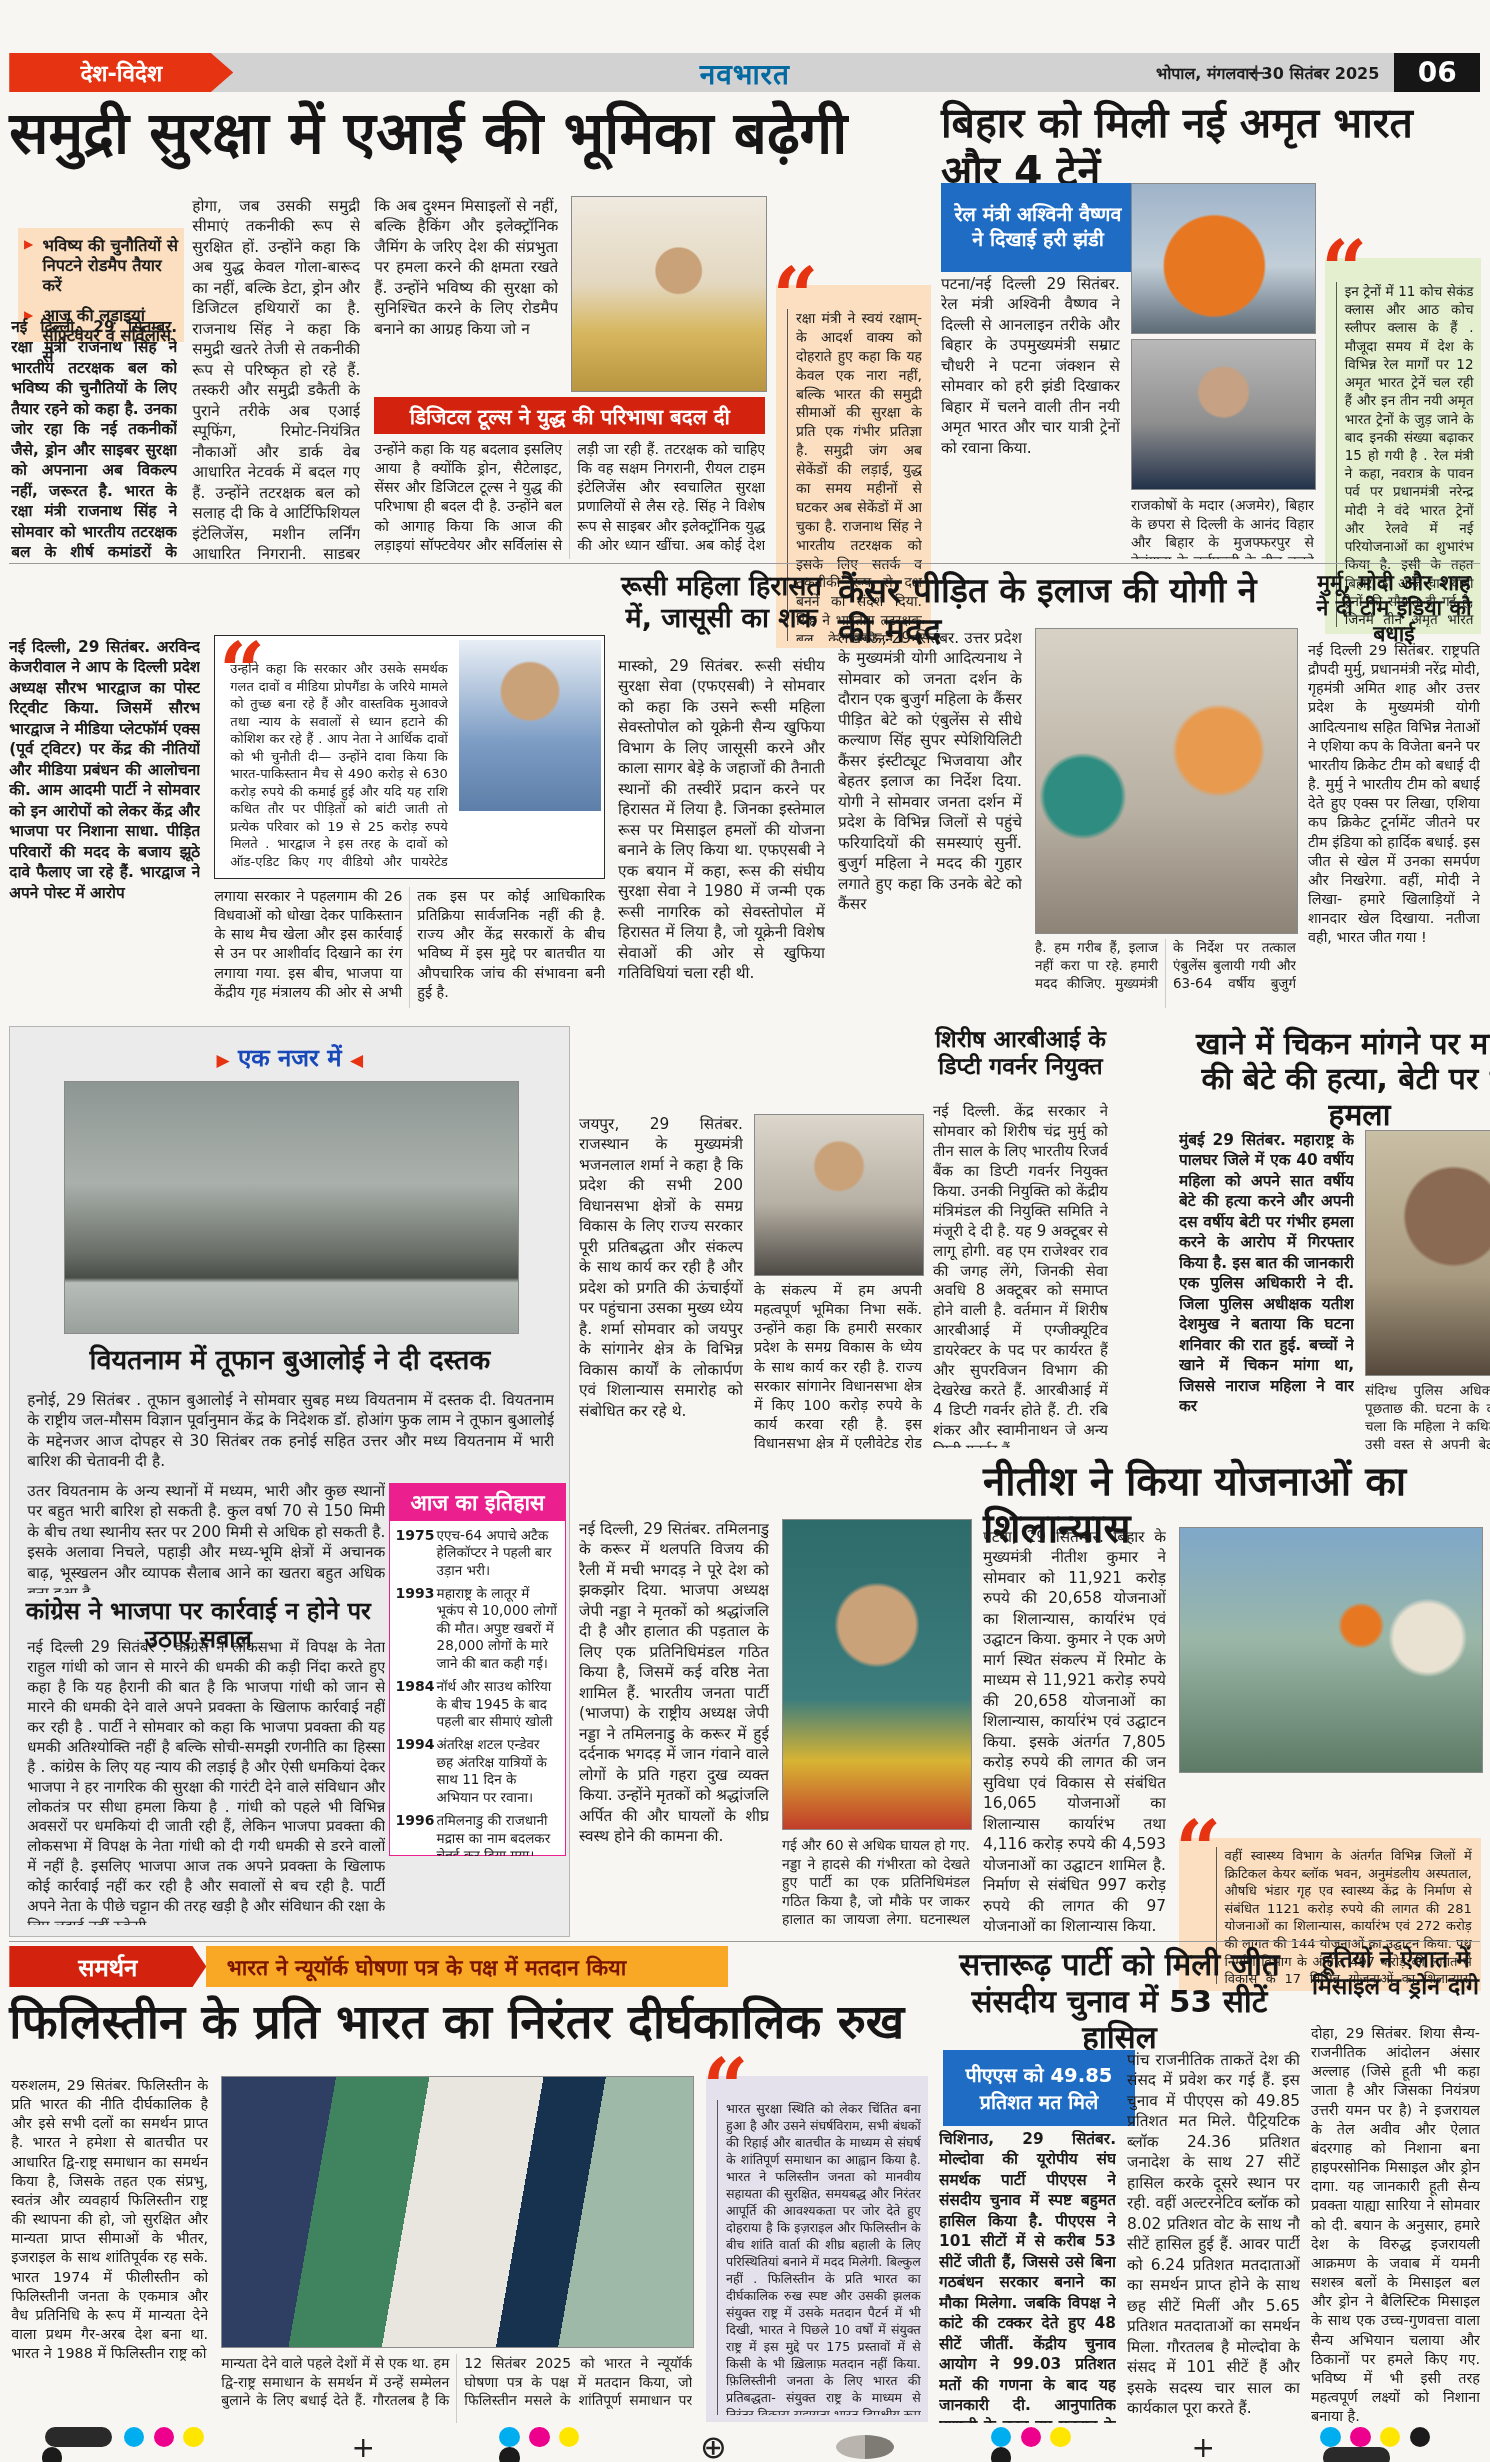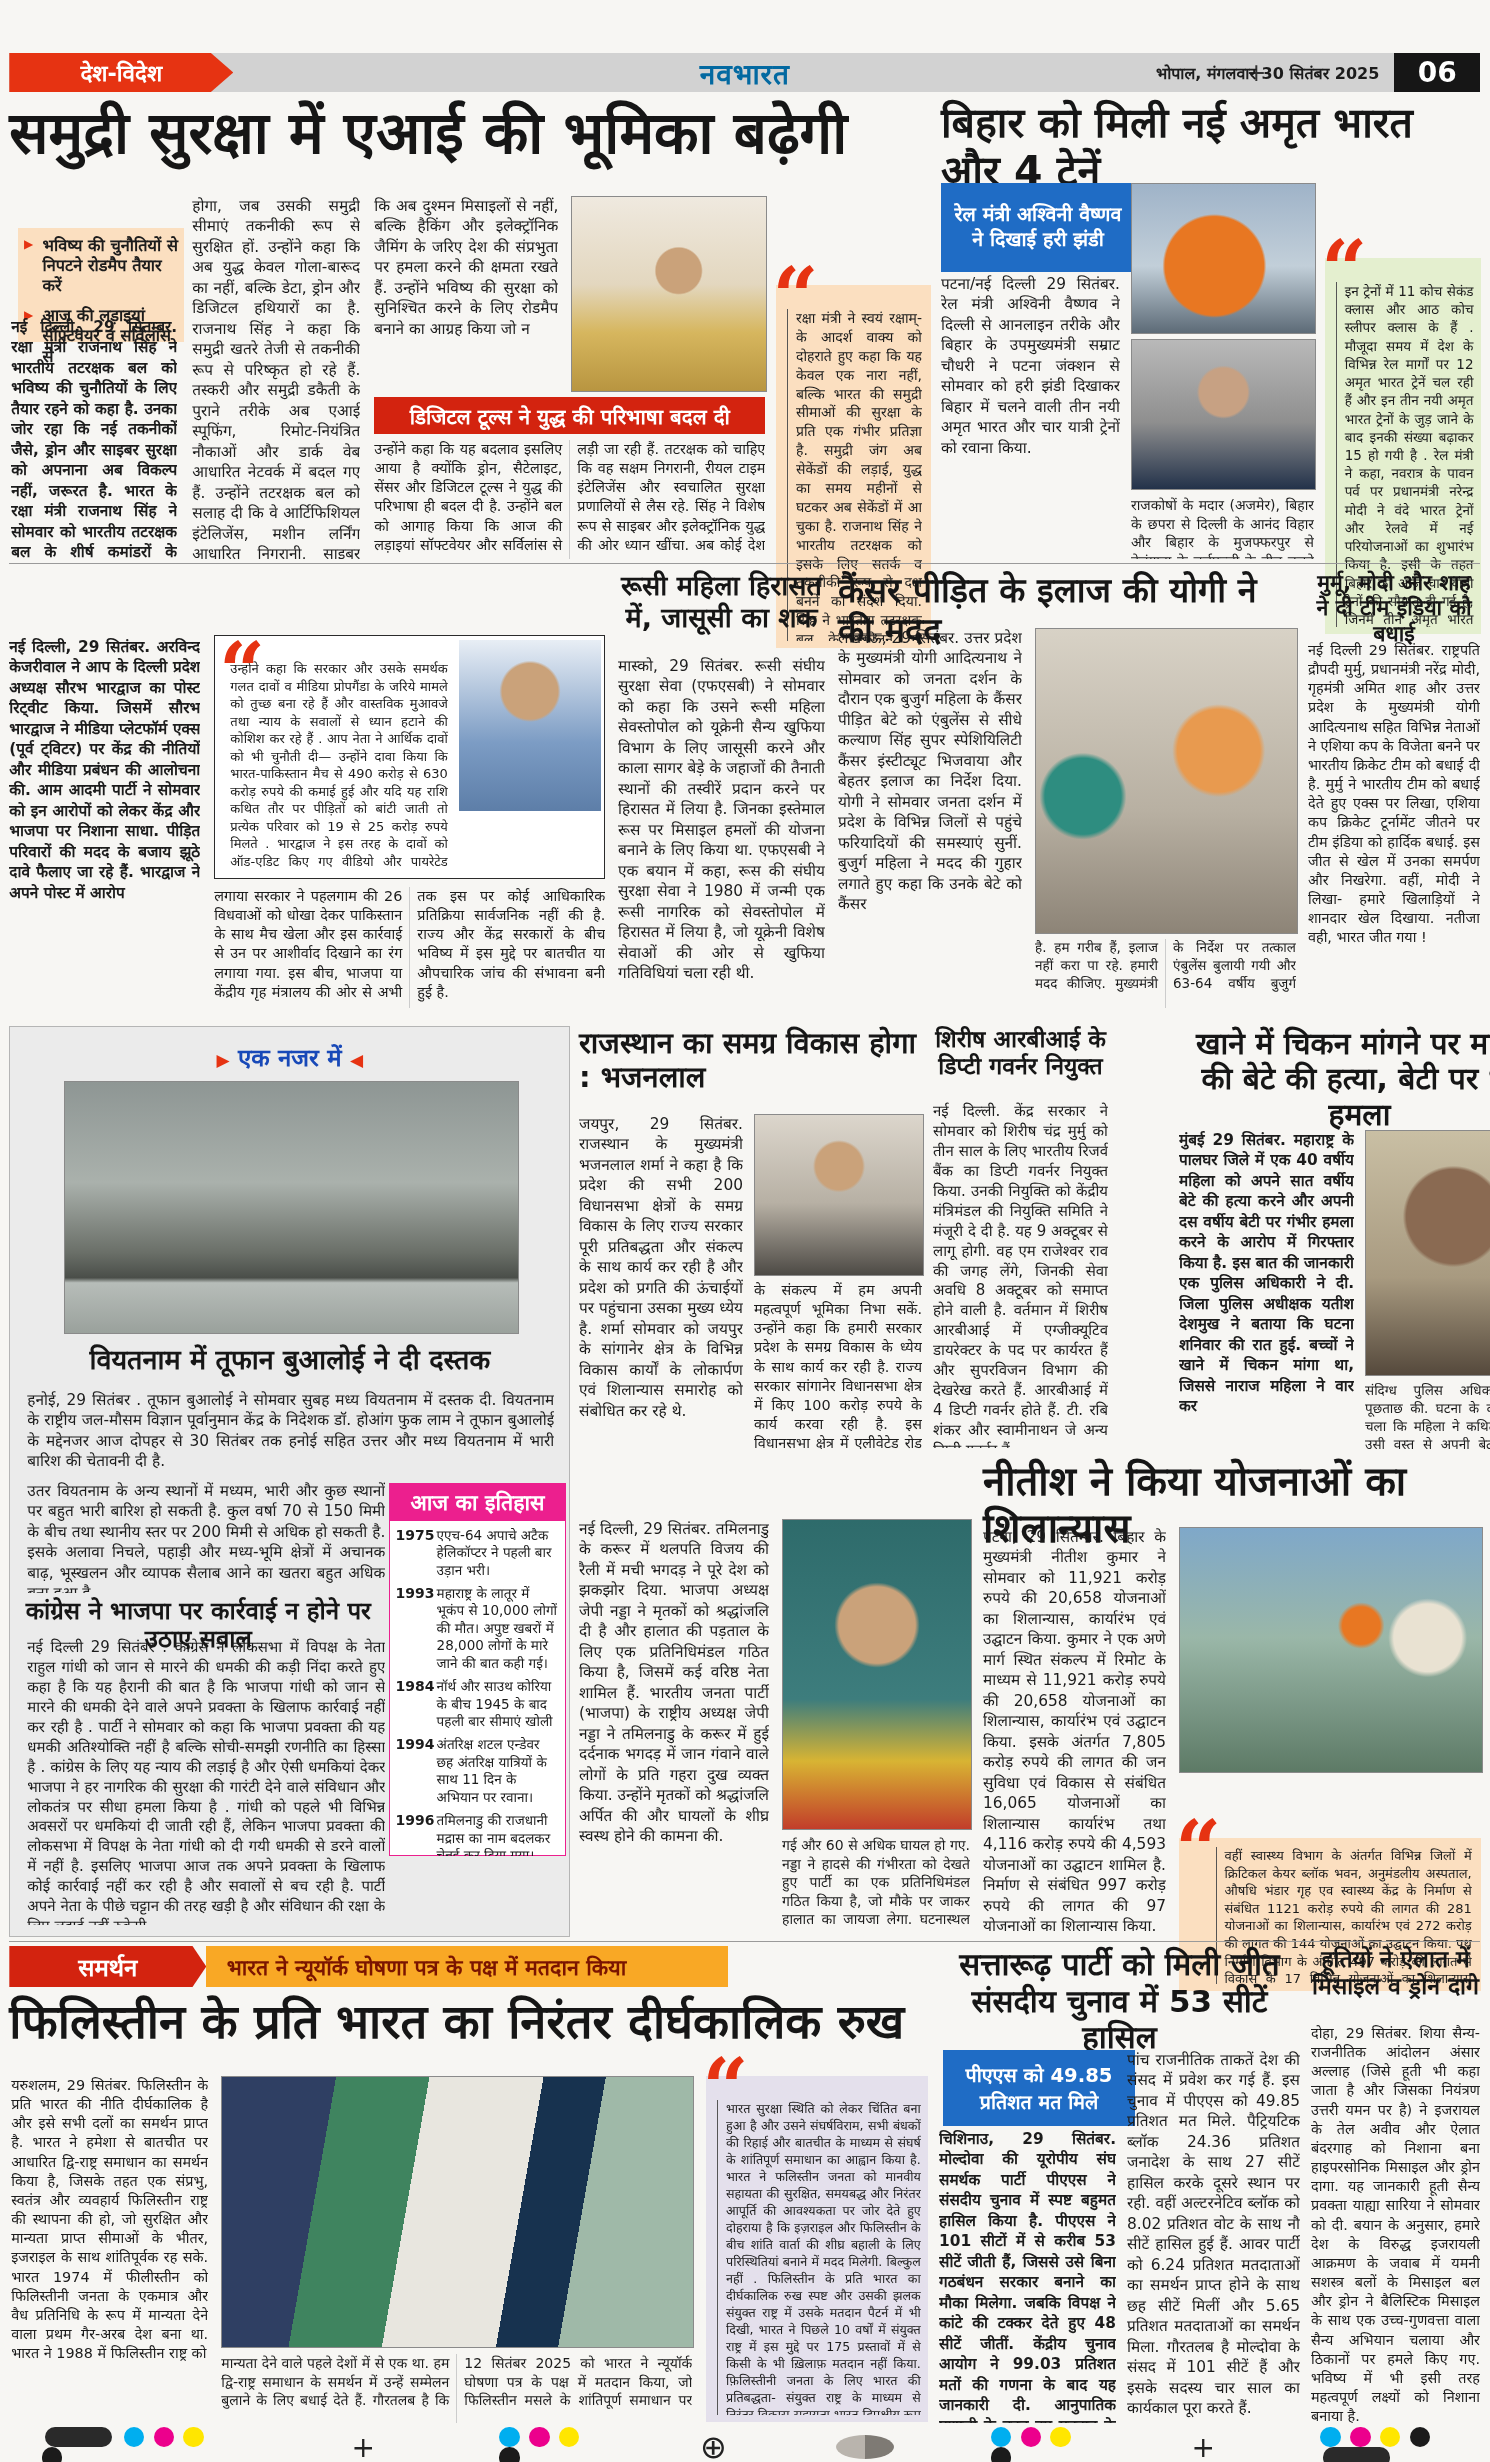--- a/index.html
+++ b/index.html
@@ -167,21 +167,20 @@
         <span style="font-size:13.5px;line-height:1.3;">अंतरिक्ष शटल एन्डेवर छह अंतरिक्ष यात्रियों के साथ 11 दिन के अभियान पर रवाना।</span>
       </div>
       <div style="display:flex;">
         <b style="width:41px;flex:none;font-size:14px;">1996</b>
         <span style="font-size:13.5px;line-height:1.3;">तमिलनाडु की राजधानी मद्रास का नाम बदलकर चेन्नई कर दिया गया।</span>
       </div>
     </div>
   </div>
 
   <div class="abs" style="left:579px;top:1026px;width:343px;height:427px;">
-    <div class="hl" style="font-size:29px;height:80px;">राजस्थान का समग्र विकास होगा : भजनलाल</div>
     <div class="abs txt" style="left:0;top:88px;width:164px;height:335px;">जयपुर, 29 सितंबर. राजस्थान के मुख्यमंत्री भजनलाल शर्मा ने कहा है कि प्रदेश की सभी 200 विधानसभा क्षेत्रों के समग्र विकास के लिए राज्य सरकार पूरी प्रतिबद्धता और संकल्प के साथ कार्य कर रही है और प्रदेश को प्रगति की ऊंचाईयों पर पहुंचाना उसका मुख्य ध्येय है. शर्मा सोमवार को जयपुर के सांगानेर क्षेत्र के विभिन्न विकास कार्यों के लोकार्पण एवं शिलान्यास समारोह को संबोधित कर रहे थे.</div>
     <div class="abs photo" style="left:175px;top:88px;width:168px;height:160px;background:
         radial-gradient(circle at 50% 32%,#caa27a 0 17%,transparent 19%),
         linear-gradient(180deg,#dcd6cc 0%,#b7b0a4 55%,#4d4a45 100%);"></div>
     <div class="abs txt" style="left:175px;top:255px;width:168px;height:168px;font-size:14.4px;">के संकल्प में हम अपनी महत्वपूर्ण भूमिका निभा सकें. उन्होंने कहा कि हमारी सरकार प्रदेश के समग्र विकास के ध्येय के साथ कार्य कर रही है. राज्य सरकार सांगानेर विधानसभा क्षेत्र में किए 100 करोड़ रुपये के कार्य करवा रही है. इस विधानसभा क्षेत्र में एलीवेटेड रोड और निर्माण सहित विभिन्न विकास कार्य किए जा रहे हैं. इससे विकसित राजस्थान</div>
   </div>
 
   <div class="abs" style="left:933px;top:1026px;width:175px;height:427px;">
     <div class="hl center" style="font-size:23px;height:69px;">शिरीष आरबीआई के डिप्टी गवर्नर नियुक्त</div>
     <div class="abs txt" style="left:0;top:76px;width:175px;height:346px;font-size:15px;">नई दिल्ली. केंद्र सरकार ने सोमवार को शिरीष चंद्र मुर्मु को तीन साल के लिए भारतीय रिजर्व बैंक का डिप्टी गवर्नर नियुक्त किया. उनकी नियुक्ति को केंद्रीय मंत्रिमंडल की नियुक्ति समिति ने मंजूरी दे दी है. यह 9 अक्टूबर से लागू होगी. वह एम राजेश्वर राव की जगह लेंगे, जिनकी सेवा अवधि 8 अक्टूबर को समाप्त होने वाली है. वर्तमान में शिरीष आरबीआई में एग्जीक्यूटिव डायरेक्टर के पद पर कार्यरत हैं और सुपरविजन विभाग की देखरेख करते हैं. आरबीआई में 4 डिप्टी गवर्नर होते हैं. टी. रबि शंकर और स्वामीनाथन जे अन्य डिप्टी गवर्नर हैं.</div>

